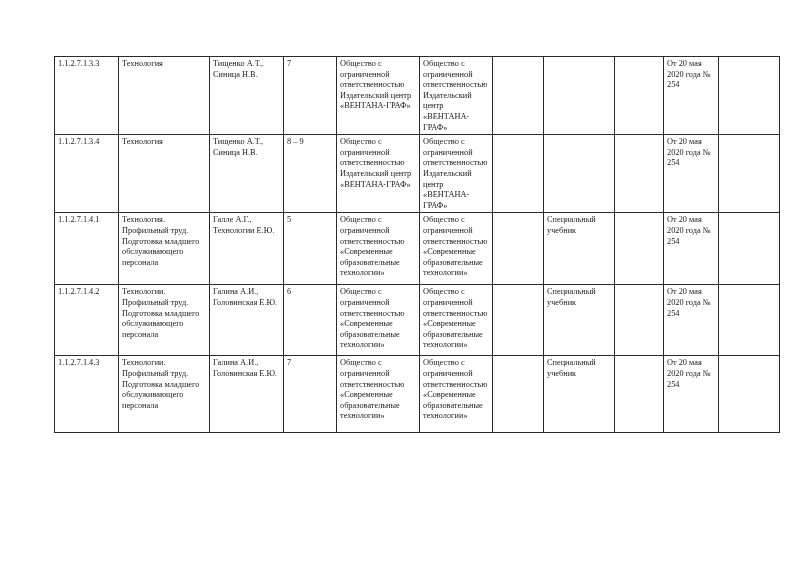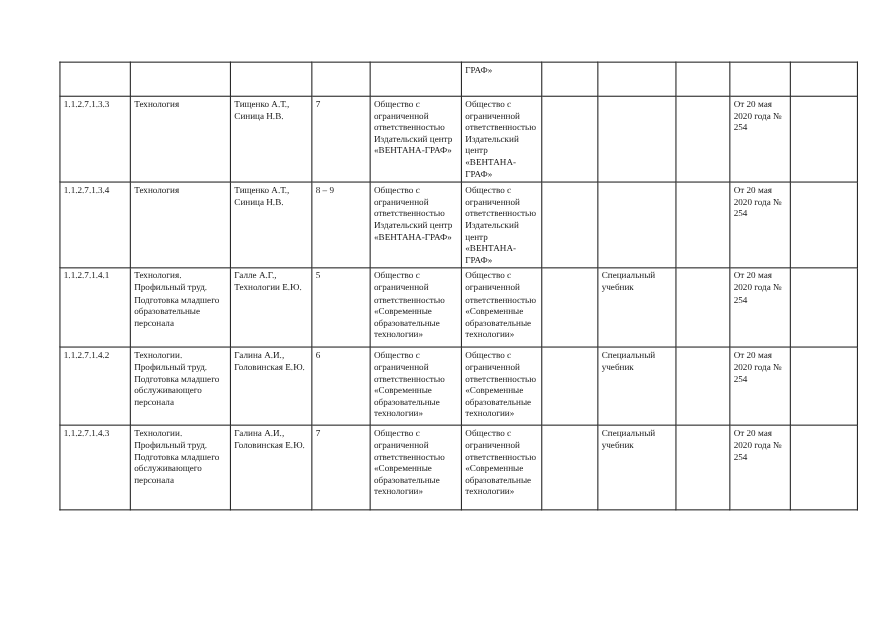--- a/index.html
+++ b/index.html
@@ -21,33 +21,20 @@
       <col style="width:53px">
     <col style="width:83px">
       <col style="width:73px">
       <col style="width:51px">
       <col style="width:71px">
     <col style="width:49px">
       <col style="width:55px">
       <col style="width:61px">
   </colgroup>
   <tbody>
-      <tr style="height:31px">
-    <td></td>
-    <td></td>
-    <td></td>
-    <td></td>
-    <td></td>
-    <td>ГРАФ»</td>
-    <td></td>
-    <td></td>
-    <td></td>
-    <td></td>
-    <td></td>
-  </tr>
 
   <tr style="height:77px">
     <td>1.1.2.7.1.3.3</td>
     <td>Технология</td>
     <td>Тищенко А.Т., Синица Н.В.</td>
     <td>7</td>
     <td>Общество с ограниченной ответственностью Издательский центр «ВЕНТАНА-ГРАФ»</td>
     <td>Общество с ограниченной ответственностью Издательский центр «ВЕНТАНА-ГРАФ»</td>
     <td></td>
     <td></td>
@@ -65,21 +52,21 @@
     <td>Общество с ограниченной ответственностью Издательский центр «ВЕНТАНА-ГРАФ»</td>
     <td></td>
     <td></td>
     <td></td>
     <td class="date">От 20 мая 2020 года № 254</td>
     <td></td>
   </tr>
 
   <tr style="height:72px">
     <td>1.1.2.7.1.4.1</td>
-    <td>Технология. Профильный труд. Подготовка младшего образовательные персонала</td>
+    <td>Технология. Профильный труд. Подготовка младшего обслуживающего персонала</td>
     <td>Галле А.Г., Технологии Е.Ю.</td>
     <td>5</td>
     <td>Общество с ограниченной ответственностью «Современные образовательные технологии»</td>
     <td>Общество с ограниченной ответственностью «Современные образовательные технологии»</td>
     <td></td>
     <td>Специальный учебник</td>
     <td></td>
     <td class="date">От 20 мая 2020 года № 254</td>
     <td></td>
   </tr>

